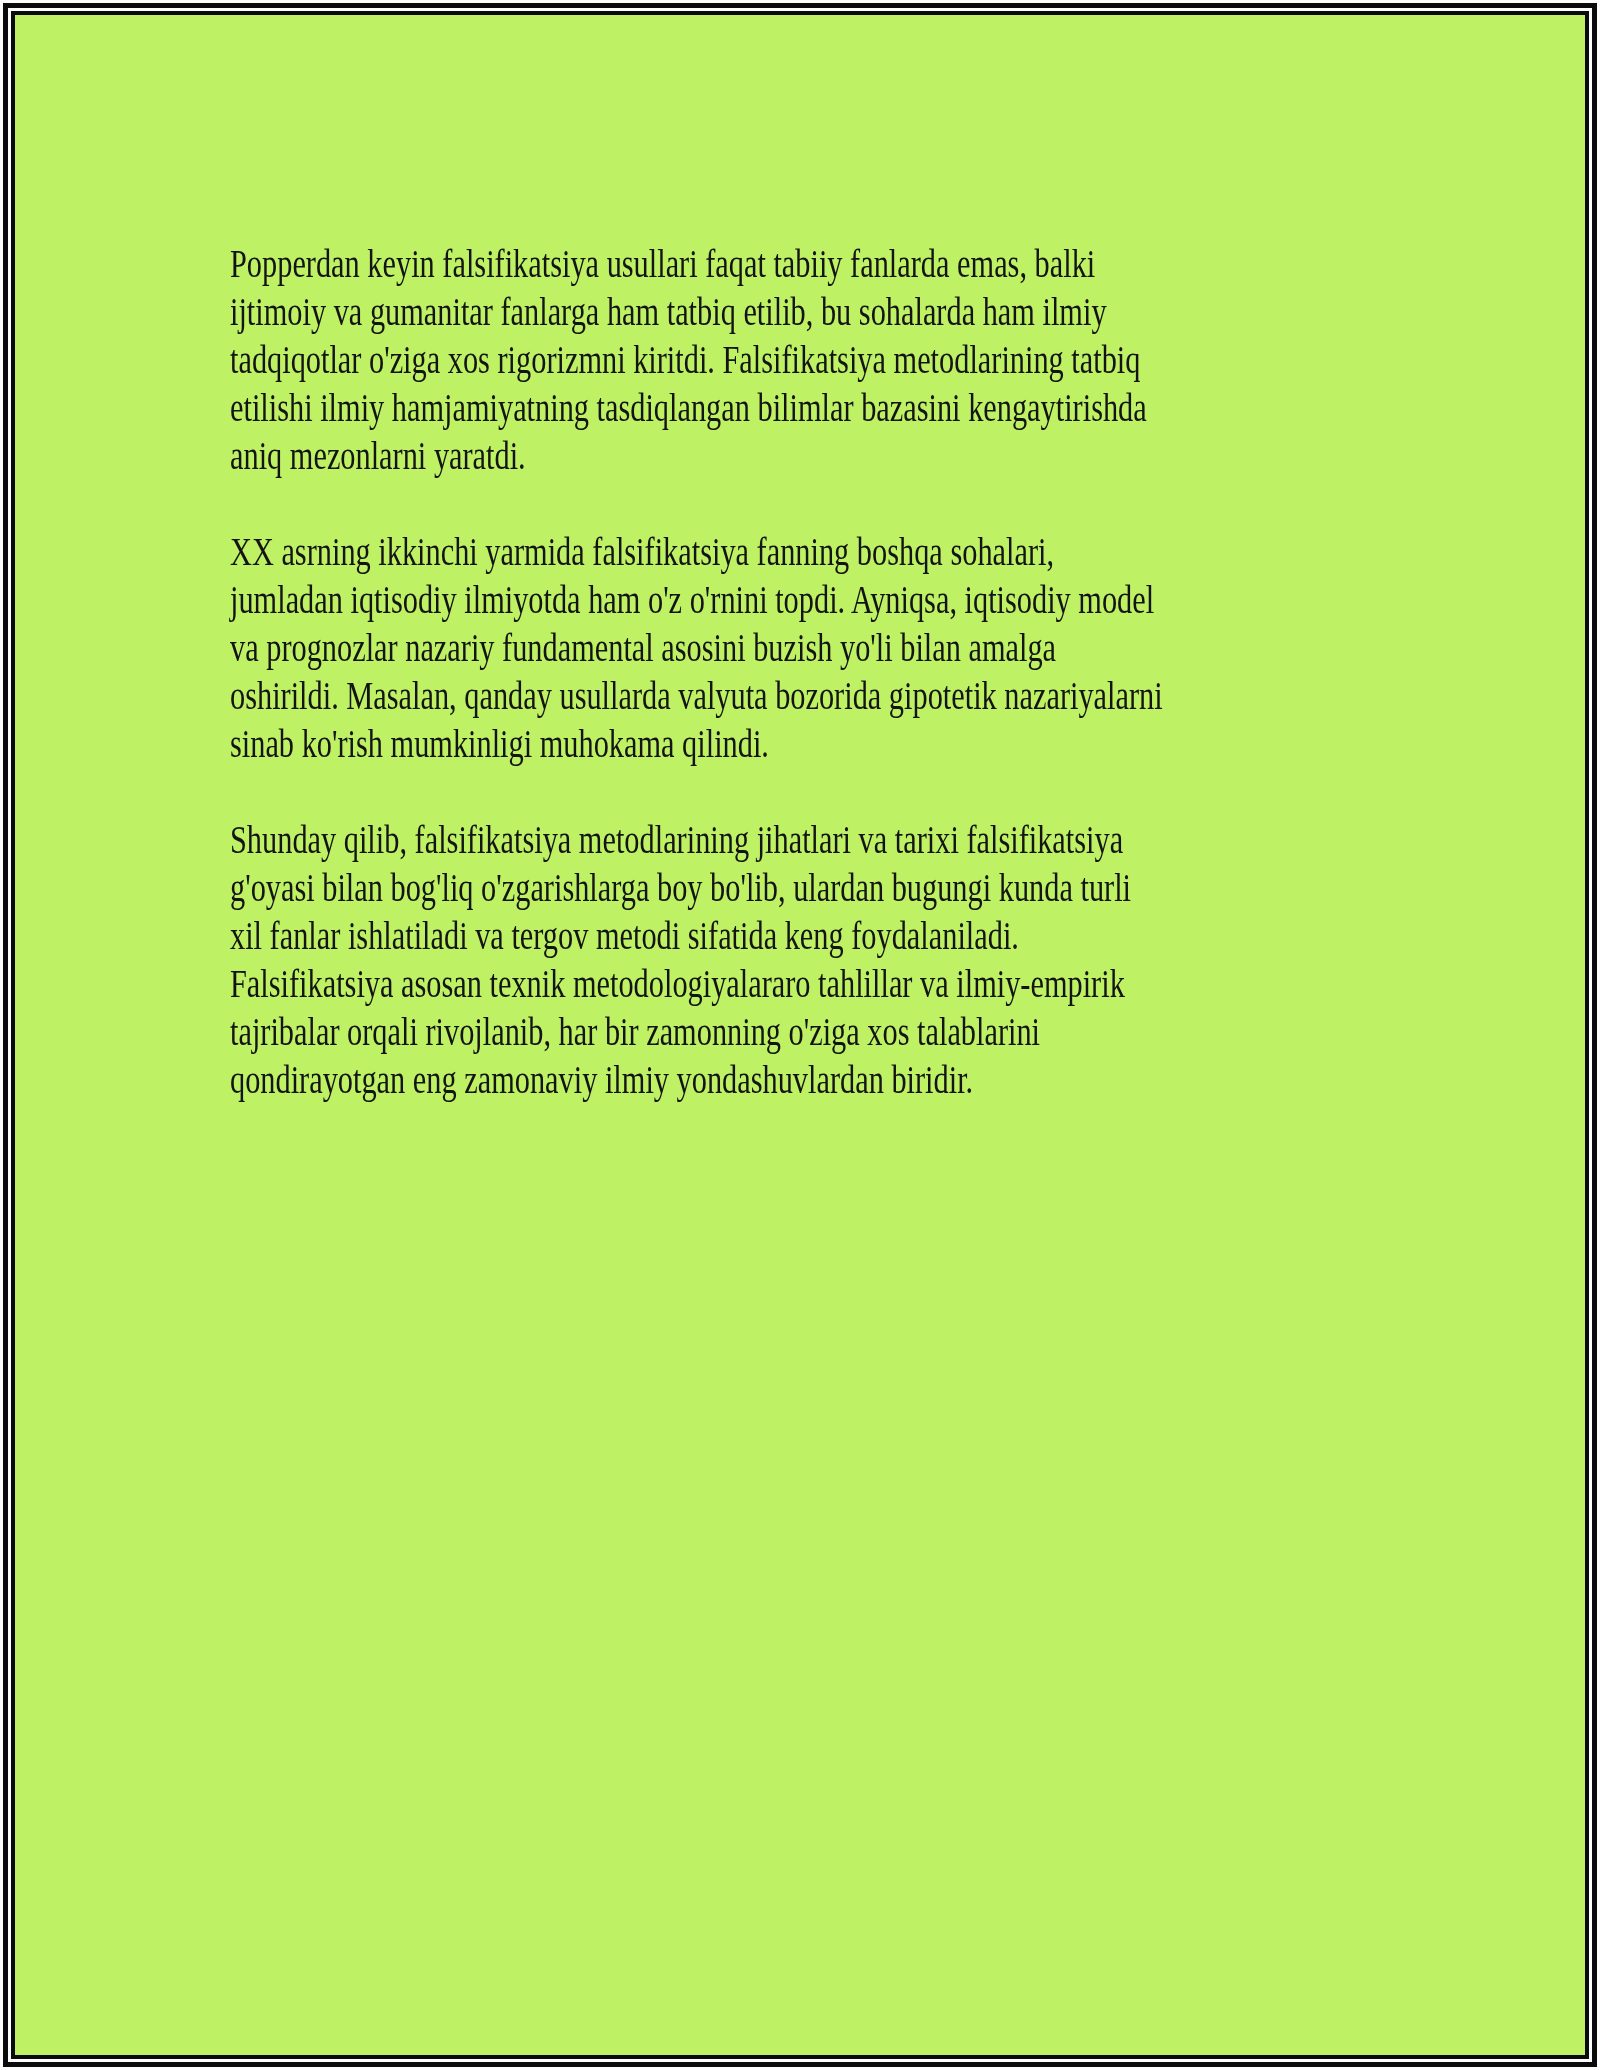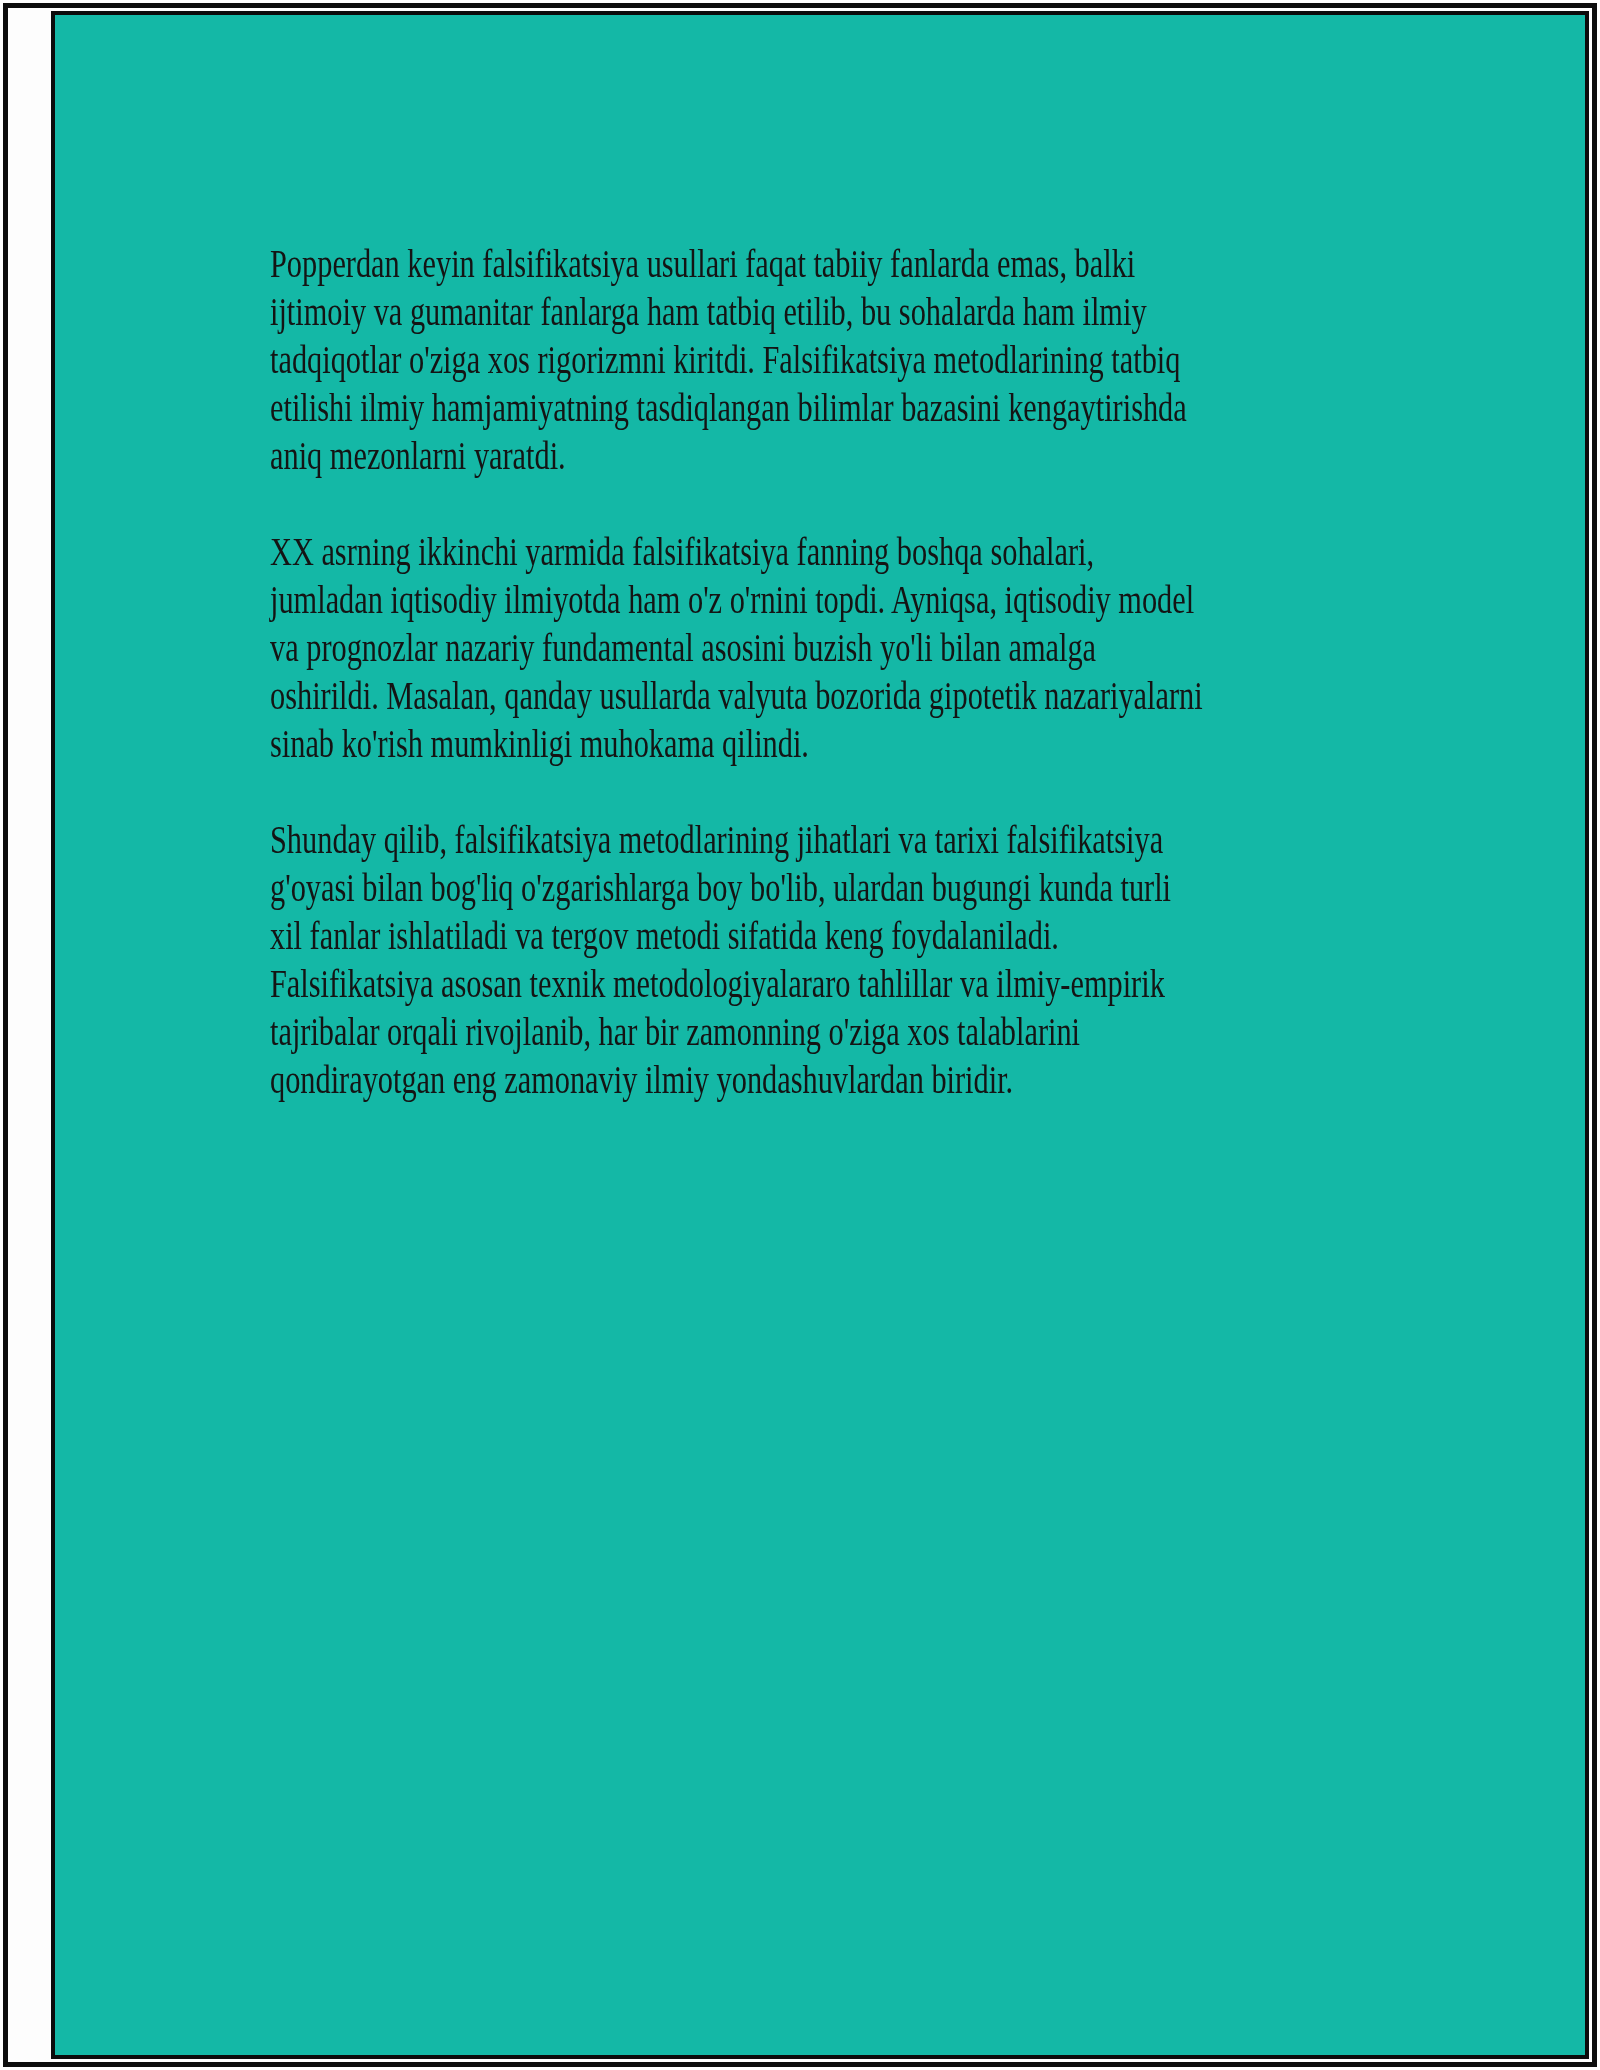--- a/index.html
+++ b/index.html
@@ -22,22 +22,21 @@
   }
   .frame-outer {
     position: absolute;
     inset: 3px;
     border: 5px solid #0b0b0b;
   }
   .frame-inner {
     position: absolute;
     inset: 3px;
     border: 4px solid #0b0b0b;
-    background: #14b8a6;
-    margin-left: 40px;
+    background: #bef264;
   }
   .content {
     position: absolute;
     top: 0;
     left: 0;
     padding: 224px 0 0 215px;
     width: 1600px;
   }
   .para {
     margin: 0 0 48px 0;

